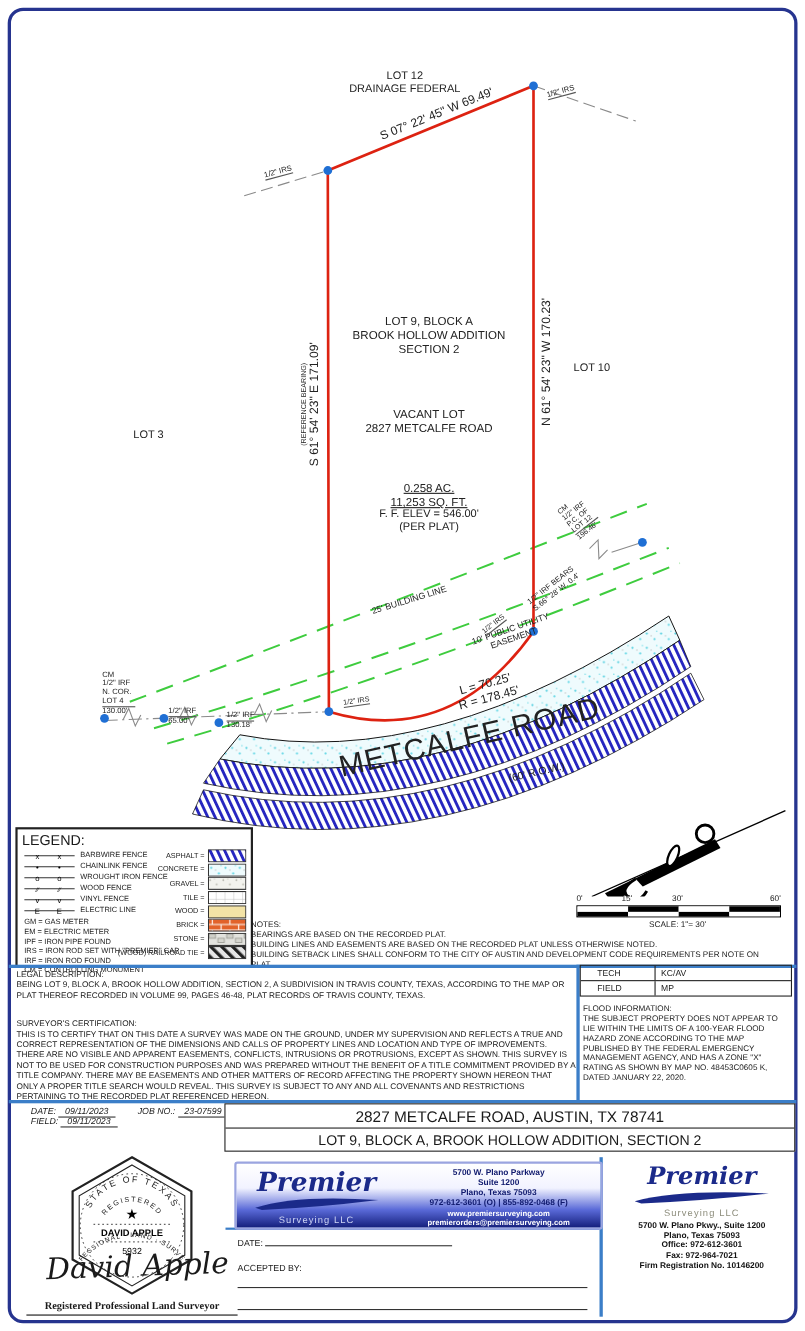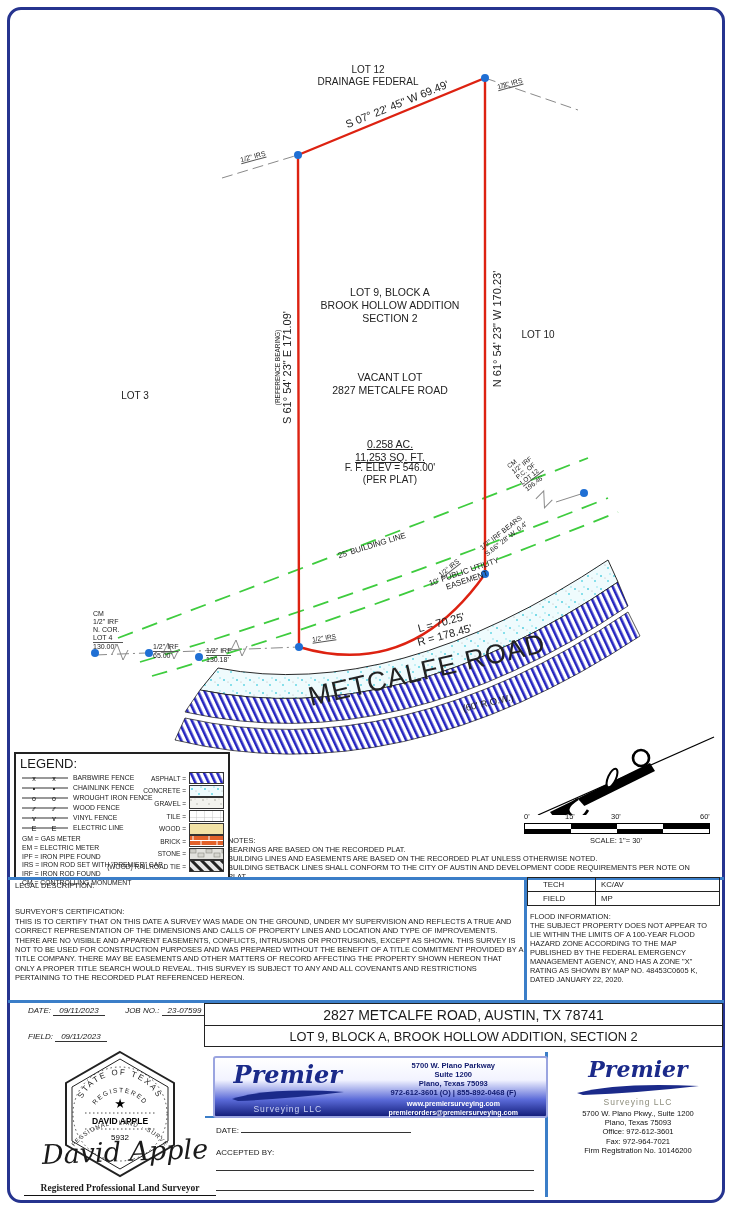--- a/index.html
+++ b/index.html
@@ -37,21 +37,21 @@
   .hdrbox{position:absolute;left:204px;top:1003px;width:517px;border:1.5px solid #222;background:#fff;}
   .hdrbox .r1{font-size:14px;text-align:center;padding:3px 0 2px;border-bottom:1.5px solid #222;}
   .hdrbox .r2{font-size:12.8px;text-align:center;padding:3px 0 2px;}
   .clogo{position:absolute;left:213px;top:1056px;width:331px;height:58px;border:2px solid #9aa4e0;border-radius:3px;
          background:linear-gradient(180deg,#ffffff 0%,#f2f3ff 38%,#5a6ad8 72%,#141f7c 100%);display:flex;}
   .script{font-family:"DejaVu Serif",serif;font-style:italic;font-weight:bold;color:#1b2a8a;}
   .clogo .left{width:44%;text-align:center;position:relative;}
   .clogo .right{width:56%;text-align:center;font-size:7.6px;line-height:9px;color:#101a6e;font-weight:bold;padding-top:3px;}
   .clogo .web{color:#fff;font-size:7px;line-height:8.6px;margin-top:3px;}
   .rlogo{position:absolute;left:556px;top:1056px;width:164px;text-align:center;}
-  .rlogo .lines{font-size:7.6px;font-weight:normal;line-height:9.2px;color:#111;}
+  .rlogo .lines{font-size:7.6px;font-weight:bold;line-height:9.2px;color:#111;}
   .sig{position:absolute;left:30px;top:1136px;width:190px;text-align:center;
        font-family:"DejaVu Serif",serif;font-style:italic;font-size:27px;color:#1a1a1a;transform:rotate(-2deg);}
   .sealcap{position:absolute;left:24px;top:1183px;width:192px;text-align:center;
        font-family:"Liberation Serif",serif;font-weight:bold;font-size:9.5px;border-bottom:1.5px solid #111;padding-bottom:2px;}
   .dateline{position:absolute;left:216px;font-size:8px;}
   .dl{display:inline-block;width:170px;border-bottom:1px solid #333;}
   .longline{position:absolute;left:216px;width:318px;border-top:1px solid #333;}
 </style>
 </head>
 <body>
@@ -357,20 +357,21 @@
   </div>
 
   <div class="hline" style="left:8px;top:877px;width:716px;"></div>
   <div class="vline" style="left:524px;top:877px;height:124px;"></div>
   <div class="hline" style="left:8px;top:1000px;width:716px;"></div>
   <div class="vline" style="left:545px;top:1052px;height:145px;"></div>
   <div class="hline" style="left:205px;top:1116px;width:340px;height:2px;"></div>
 
   <div class="legal">
     <div>LEGAL DESCRIPTION:</div>
+    <div style="white-space:normal;">BEING LOT 9, BLOCK A, BROOK HOLLOW ADDITION, SECTION 2, A SUBDIVISION IN TRAVIS COUNTY, TEXAS, ACCORDING TO THE MAP OR PLAT THEREOF RECORDED IN VOLUME 99, PAGES 46-48, PLAT RECORDS OF TRAVIS COUNTY, TEXAS.</div>
     <div style="height:17px;"></div>
     <div>SURVEYOR'S CERTIFICATION:</div>
     <div style="white-space:normal;">THIS IS TO CERTIFY THAT ON THIS DATE A SURVEY WAS MADE ON THE GROUND, UNDER MY SUPERVISION AND REFLECTS A TRUE AND CORRECT REPRESENTATION OF THE DIMENSIONS AND CALLS OF PROPERTY LINES AND LOCATION AND TYPE OF IMPROVEMENTS. THERE ARE NO VISIBLE AND APPARENT EASEMENTS, CONFLICTS, INTRUSIONS OR PROTRUSIONS, EXCEPT AS SHOWN. THIS SURVEY IS NOT TO BE USED FOR CONSTRUCTION PURPOSES AND WAS PREPARED WITHOUT THE BENEFIT OF A TITLE COMMITMENT PROVIDED BY A TITLE COMPANY.  THERE MAY BE EASEMENTS AND OTHER MATTERS OF RECORD AFFECTING THE PROPERTY SHOWN HEREON THAT ONLY A PROPER TITLE SEARCH WOULD REVEAL. THIS SURVEY IS SUBJECT TO ANY AND ALL COVENANTS AND RESTRICTIONS PERTAINING TO THE RECORDED PLAT REFERENCED HEREON.</div>
   </div>
 
   <div class="itable">
     <div class="row">
       <div class="k">TECH</div>
       <div class="v">KC/AV</div>
     </div>
@@ -386,21 +387,21 @@
   </div>
 
   <div class="jobinfo">
     <div>
       <span>DATE:</span>
       <span class="u">09/11/2023</span>
       <span style="display:inline-block;width:16px;"></span>
       <span>JOB NO.:</span>
       <span class="u">23-07599</span>
     </div>
-    <div style="margin-top:17px;">
+    <div style="margin-top:0;">
       <span>FIELD:</span>
       <span class="u">09/11/2023</span>
     </div>
   </div>
 
   <div class="hdrbox">
     <div class="r1">2827 METCALFE ROAD, AUSTIN, TX 78741</div>
     <div class="r2">LOT 9, BLOCK A, BROOK HOLLOW ADDITION, SECTION 2</div>
   </div>
 

